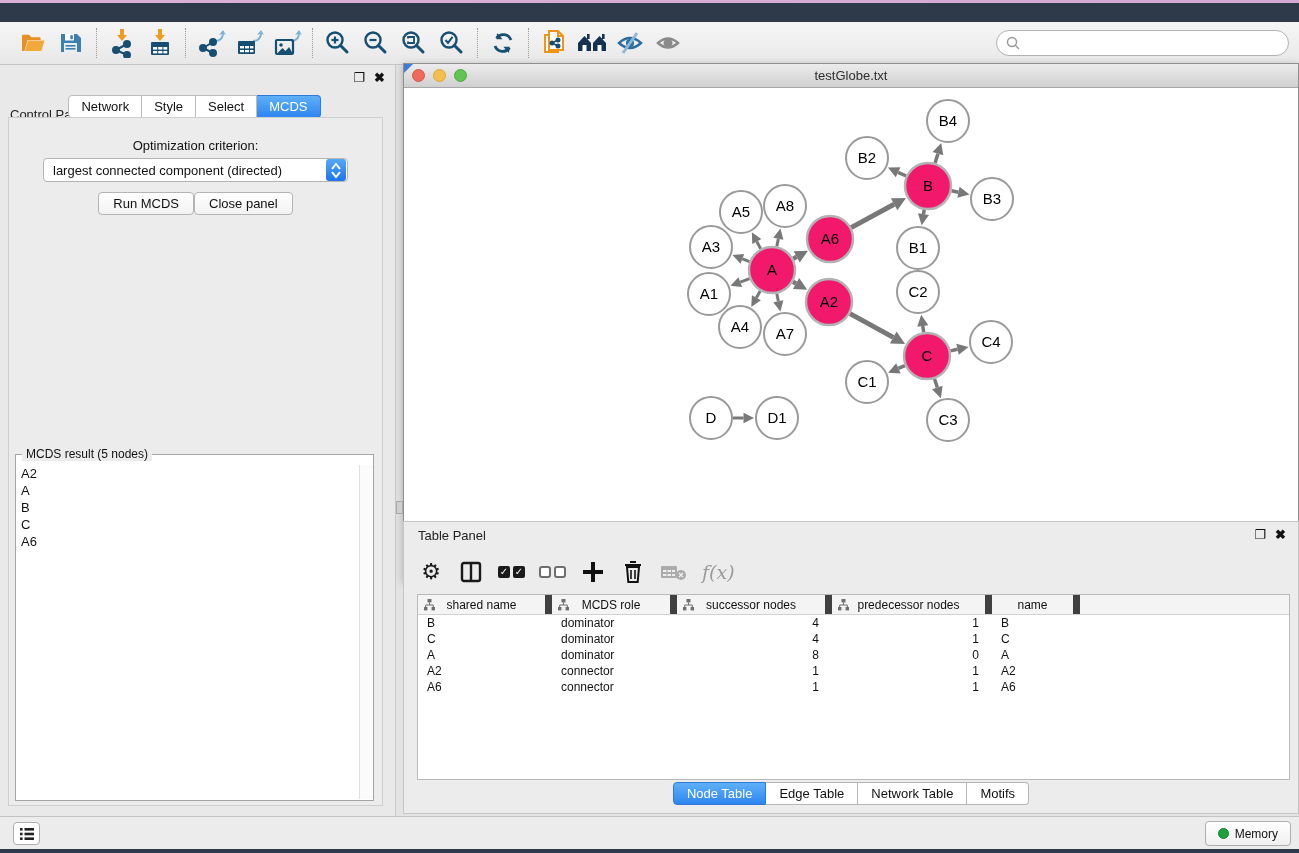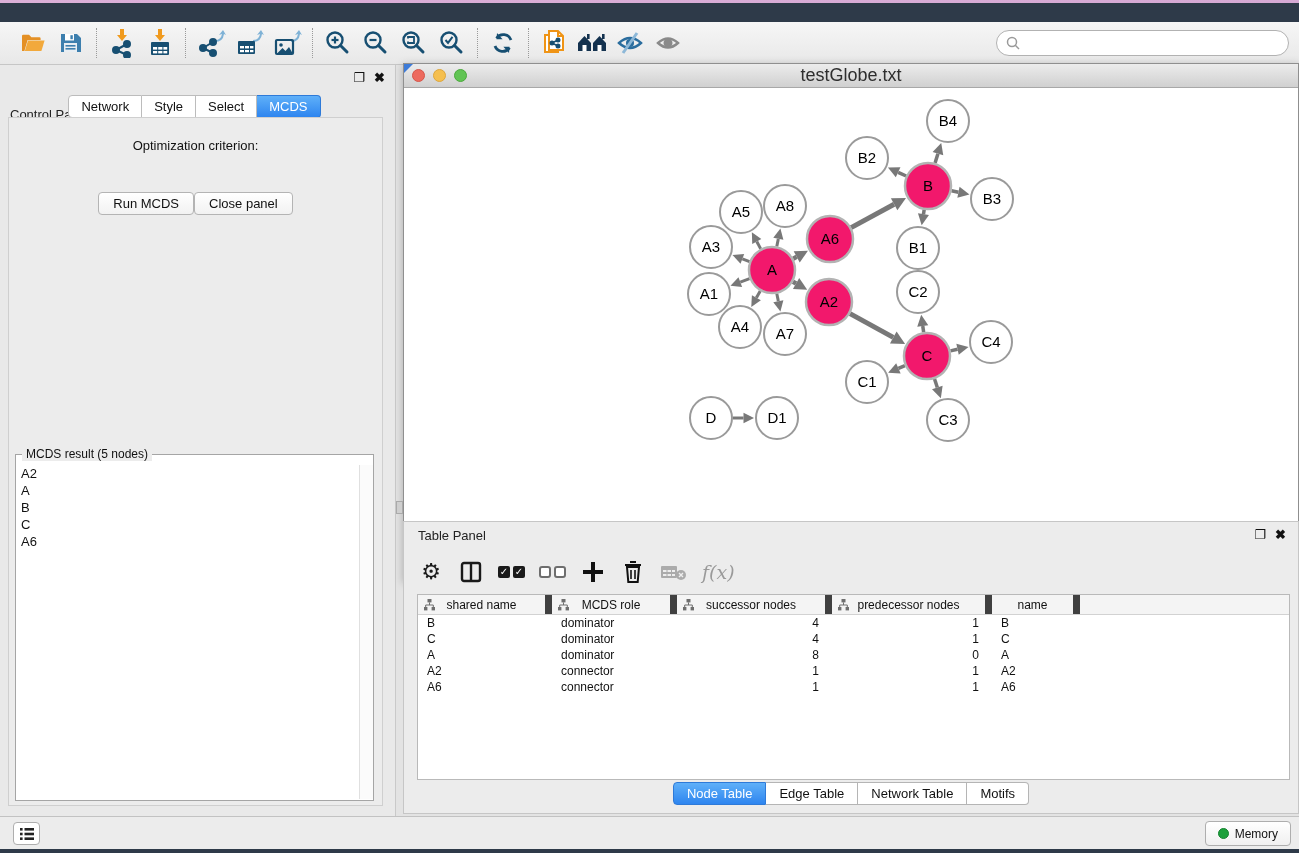--- a/index.html
+++ b/index.html
@@ -71,21 +71,21 @@
   .result-list { position:absolute; left:1px; top:10px; bottom:1px; right:15px; overflow:hidden; }
   .result-item { font-size:13px; color:#111; padding:1px 0 1px 4px; line-height:15px; cursor:pointer; }
   .result-scroll { position:absolute; right:0; top:10px; bottom:1px; width:14px; background:#fbfbfb;
     border-left:1px solid #e0e0e0; }
 
   
   .netwin { position:absolute; left:403px; top:-2px; width:896px; height:518px;
     background:#fff; border:1px solid #8f8f8f; box-shadow:0 2px 8px rgba(0,0,0,.25); }
   .netwin-titlebar { position:relative; height:24px; background:linear-gradient(#ececec,#d0d0d0);
     border-bottom:1px solid #a8a8a8; display:flex; align-items:center; }
-  .netwin-titlebar .title { position:absolute; left:0; right:0; text-align:center; font-size:18px; color:#2e2e2e; }
+  .netwin-titlebar .title { position:absolute; left:0; right:0; text-align:center; font-size:13px; color:#2e2e2e; }
   .netwin .traffic { margin-left:8px; }
   .netwin .tl { width:13px; height:13px; }
   .sel-corner { position:absolute; left:0; top:0; width:0; height:0;
     border-top:9px solid #3d7bd8; border-right:9px solid transparent; z-index:3; }
   .net-canvas { position:relative; width:894px; height:427px; background:#fff; overflow:hidden; }
   .resize-grip { position:absolute; right:1px; bottom:1px; width:14px; height:14px;
     background:
       linear-gradient(135deg, transparent 48%, #aaa 48%, #aaa 52%, transparent 52%) 0 0/14px 14px,
       linear-gradient(135deg, transparent 48%, #aaa 48%, #aaa 52%, transparent 52%) 4px 4px/10px 10px,
       linear-gradient(135deg, transparent 48%, #aaa 48%, #aaa 52%, transparent 52%) 8px 8px/6px 6px;
@@ -323,20 +323,31 @@
         <span class="pw" style="font-weight:bold;">✖</span>
       </div>
       <div class="cp-tabs" id="cp-tabs">
           <div class="cp-tab">Network</div>
           <div class="cp-tab">Style</div>
           <div class="cp-tab">Select</div>
           <div class="cp-tab active">MCDS</div>
         </div>
       <div class="cp-body">
         <div class="opt-label">Optimization criterion:</div>
+        <div class="criterion">
+          <span class="val">largest connected component (directed)</span>
+          <span class="stepper">
+            <svg width="10" height="7" viewBox="0 0 10 7">
+                <path d="M1 6 L5 1 L9 6" fill="none" stroke="#fff" stroke-width="2"></path>
+              </svg>
+            <svg width="10" height="7" viewBox="0 0 10 7">
+                <path d="M1 1 L5 6 L9 1" fill="none" stroke="#fff" stroke-width="2"></path>
+              </svg>
+          </span>
+        </div>
         <div class="cp-buttons">
           <button class="btn">Run MCDS</button>
           <button class="btn">Close panel</button>
         </div>
         <div class="result-box">
           <div class="result-legend">MCDS result (5 nodes)</div>
           <div class="result-list" id="result-list">
               <div class="result-item">A2</div>
               <div class="result-item">A</div>
               <div class="result-item">B</div>

